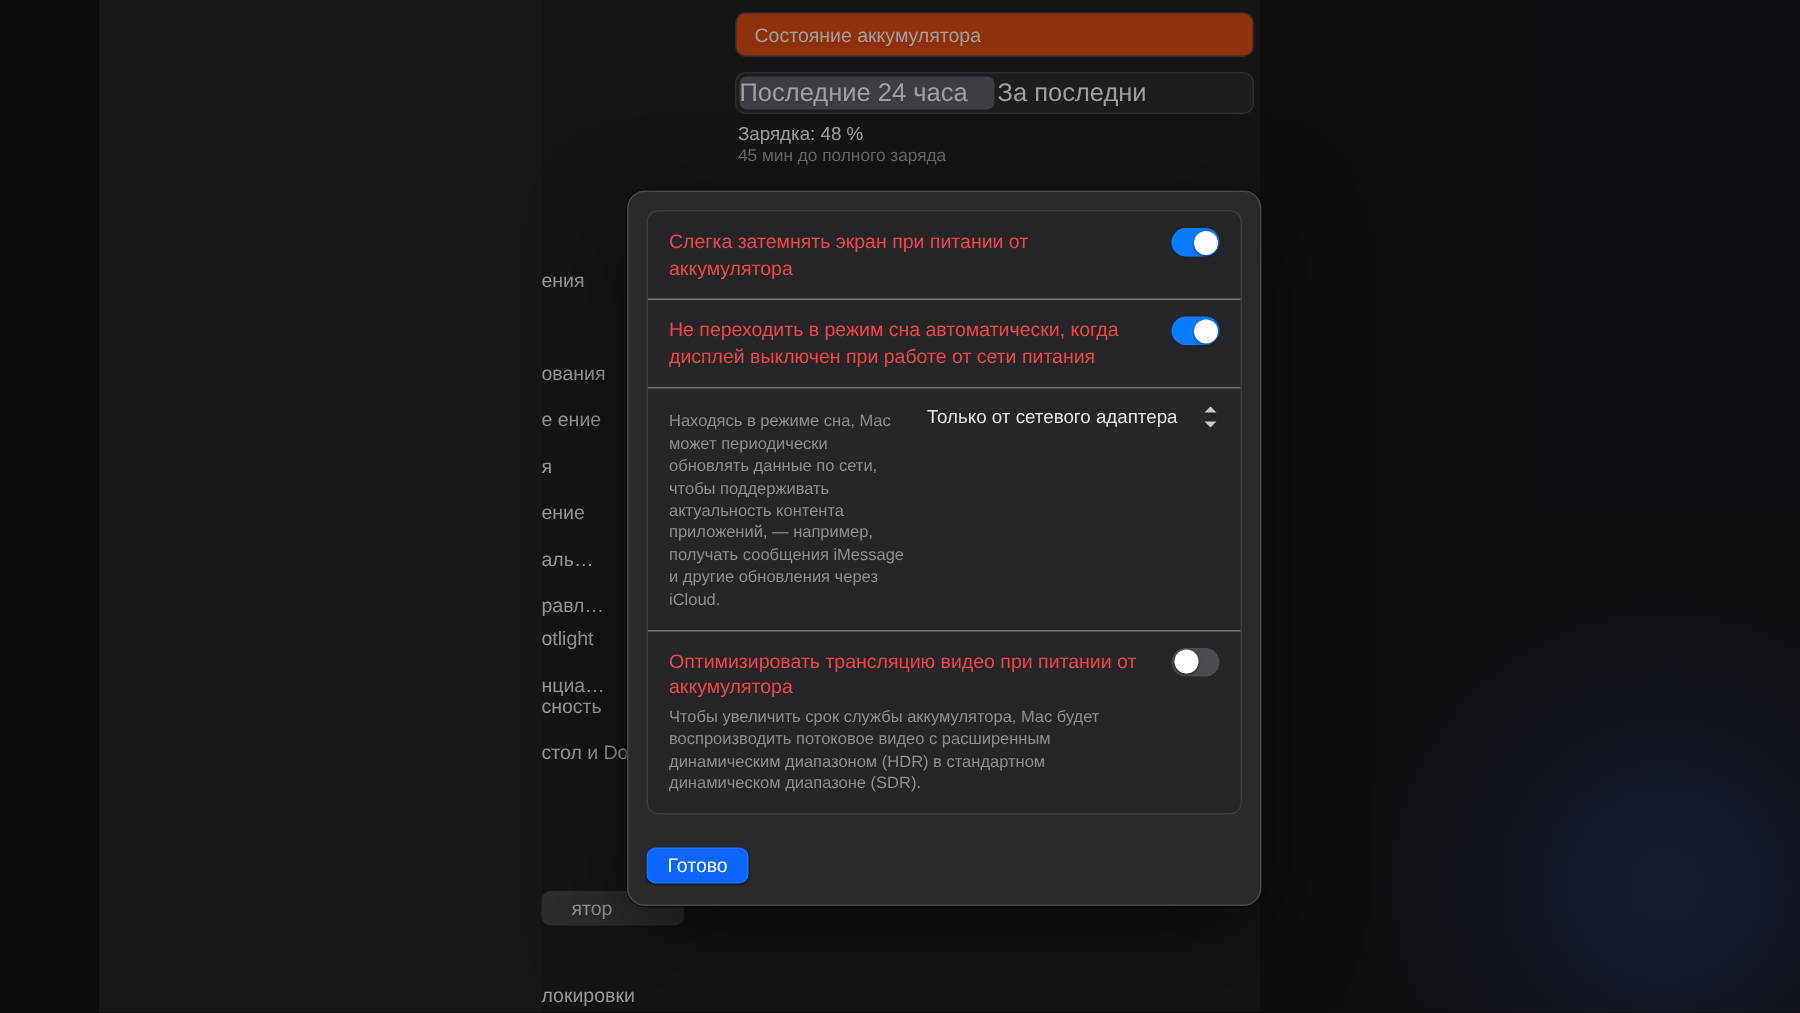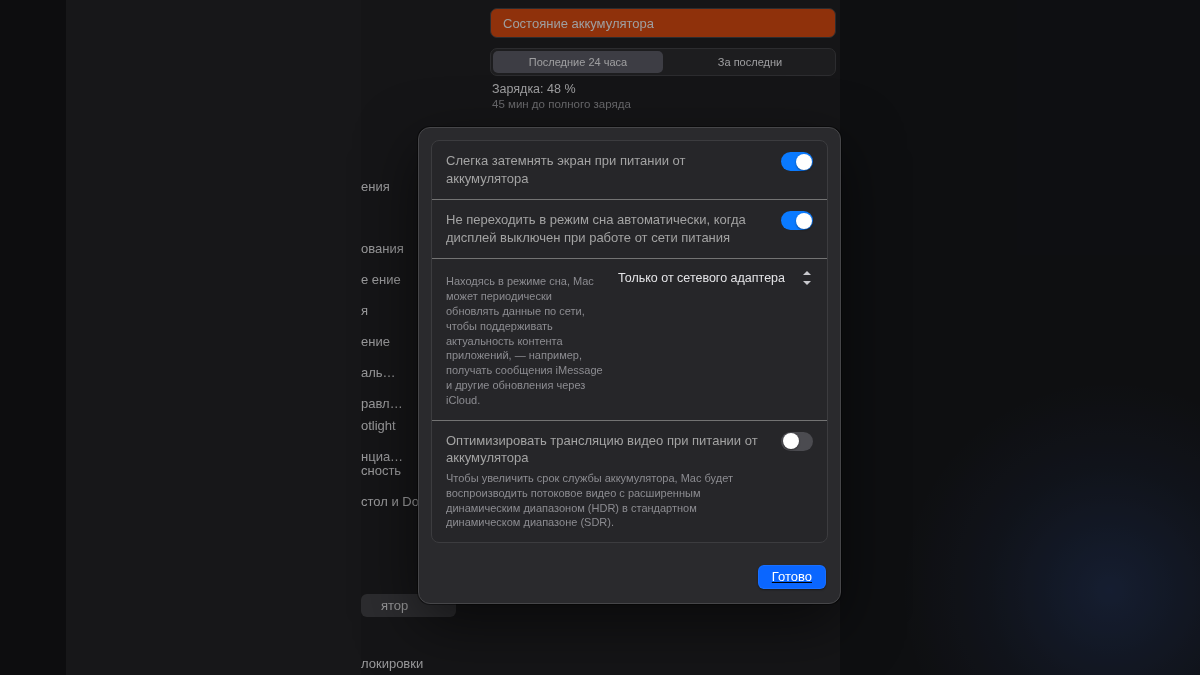--- a/index.html
+++ b/index.html
@@ -19,53 +19,53 @@
   
   .sidebar { position:absolute; left:361px; top:0; width:95px; height:675px; color:#c9c9cc; font-size:13px; }
   .sidebar .item { position:absolute; left:0; width:100%; white-space:nowrap; text-align:left; }
   .sidebar .sel  { background:#3a3a3d; border-radius:6px; padding:4px 20px; }
   .sidebar .fade { color:#cfcfd2; }
 
   
   .content { position:absolute; left:490px; top:0; width:350px; height:675px; }
   .health-row { position:absolute; left:0; top:8px; width:346px; height:30px; border:1px solid #3a3a3d; border-radius:7px; padding:7px 12px; color:#d7d7da; font-size:13px; background:#c2410c; }
   .seg { position:absolute; left:0; top:48px; width:346px; height:28px; background:#242427; border:1px solid #3a3a3d; border-radius:7px; display:flex; align-items:center; }
-  .seg .segbtn { flex:1; text-align:center; font-size:11px; color:#d7d7da; line-height:26px; }
+  .seg .segbtn { flex:1; text-align:left; font-size:17px; color:#d7d7da; line-height:26px; }
   .seg .segbtn.active { background:#51515a; border-radius:5px; margin:2px; line-height:22px; }
   .charge { position:absolute; left:2px; top:82px; color:#d4d4d7; font-size:12.5px; }
   .charge .sub { color:#8d8d92; font-size:11.5px; margin-top:2px; }
 
   
   .overlay { position:absolute; left:0; top:0; width:1200px; height:675px; background:rgba(10,10,12,0.28); }
   .dialog { position:absolute; left:418px; top:127px; width:423px; background:#2a2a2d; border:1px solid #464649; border-radius:12px; box-shadow:0 20px 60px rgba(0,0,0,0.55), 0 0 0 1px rgba(0,0,0,0.4); }
   .panel  { margin:12px; border:1px solid #3c3c3f; border-radius:8px; background:#262629; }
   .row    { padding:11px 14px 12px 14px; display:flex; align-items:flex-start; gap:14px; }
   .row + .row { border-top:1px solid #737373; }
   .row .txt { flex:1; }
-  .row .title { color:#a3a3a3; font-size:13px; line-height:1.35; }
+  .row .title { color:#ef4444; font-size:13px; line-height:1.35; }
   .row .desc  { color:#8c8c91; font-size:11px; line-height:1.35; margin-top:4px; max-width:250px; }
   .row .ctrl  { flex:0 0 auto; display:flex; align-items:center; }
 
   
   .switch { width:32px; height:19px; border-radius:10px; position:relative; }
   .switch.on  { background:#0a7aff; }
   .switch.off { background:#4b4b50; }
   .switch .knob { position:absolute; top:1.5px; width:16px; height:16px; border-radius:50%; background:#fff; box-shadow:0 1px 2px rgba(0,0,0,0.4); }
   .switch.on  .knob { right:1.5px; }
   .switch.off .knob { left:1.5px; }
 
   
   .popup { color:#e4e4e7; font-size:12.5px; display:flex; align-items:center; gap:16px; }
   .popup .chev { width:12px; height:16px; position:relative; }
   .popup .chev::before, .popup .chev::after { content:""; position:absolute; left:2px; width:0; height:0; border-left:4px solid transparent; border-right:4px solid transparent; }
   .popup .chev::before { top:1px;  border-bottom:4px solid #c8c8cd; }
   .popup .chev::after  { bottom:1px; border-top:4px solid #c8c8cd; }
 
   
-  .footer { padding:10px 14px 14px 0; display:flex; justify-content:flex-end;text-decoration:underline; }
+  .footer { padding:10px 14px 14px 12px; display:flex; justify-content:flex-start; }
   .btn-primary { background:#0a66ff; color:#fff; font-size:13px; border:none; border-radius:6px; padding:4px 14px 5px; box-shadow:0 0 0 1px rgba(255,255,255,0.06) inset, 0 1px 2px rgba(0,0,0,0.4); }
 </style>
 </head>
 <body>
 
 <div class="stage">
   <div class="bar-left"></div>
   <div class="bar-dark"></div>
   <div class="bar-right"></div>
   <div class="glow"></div>

